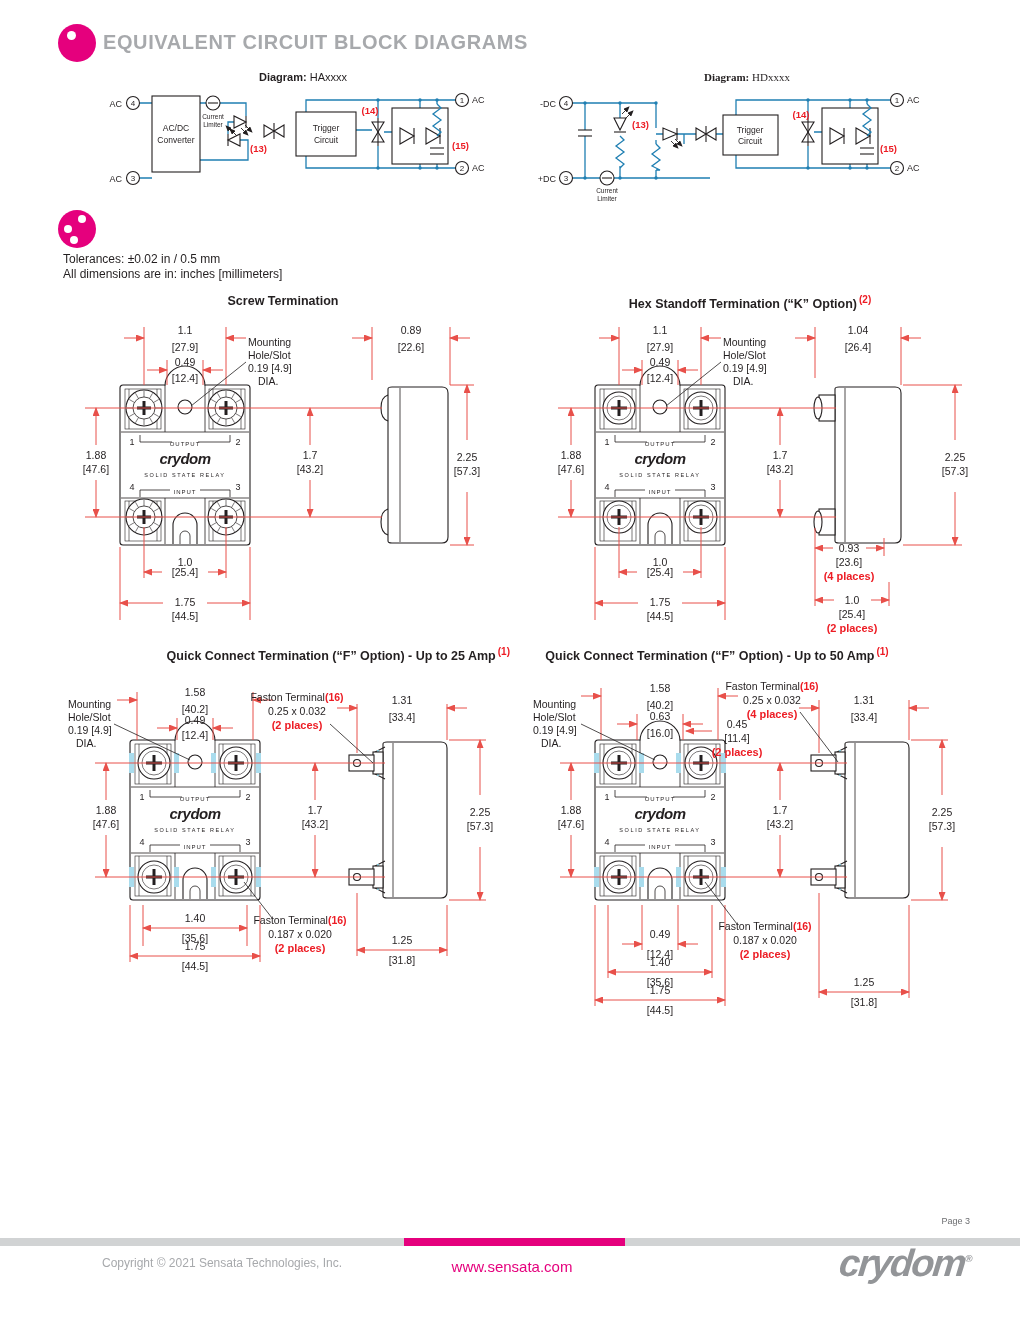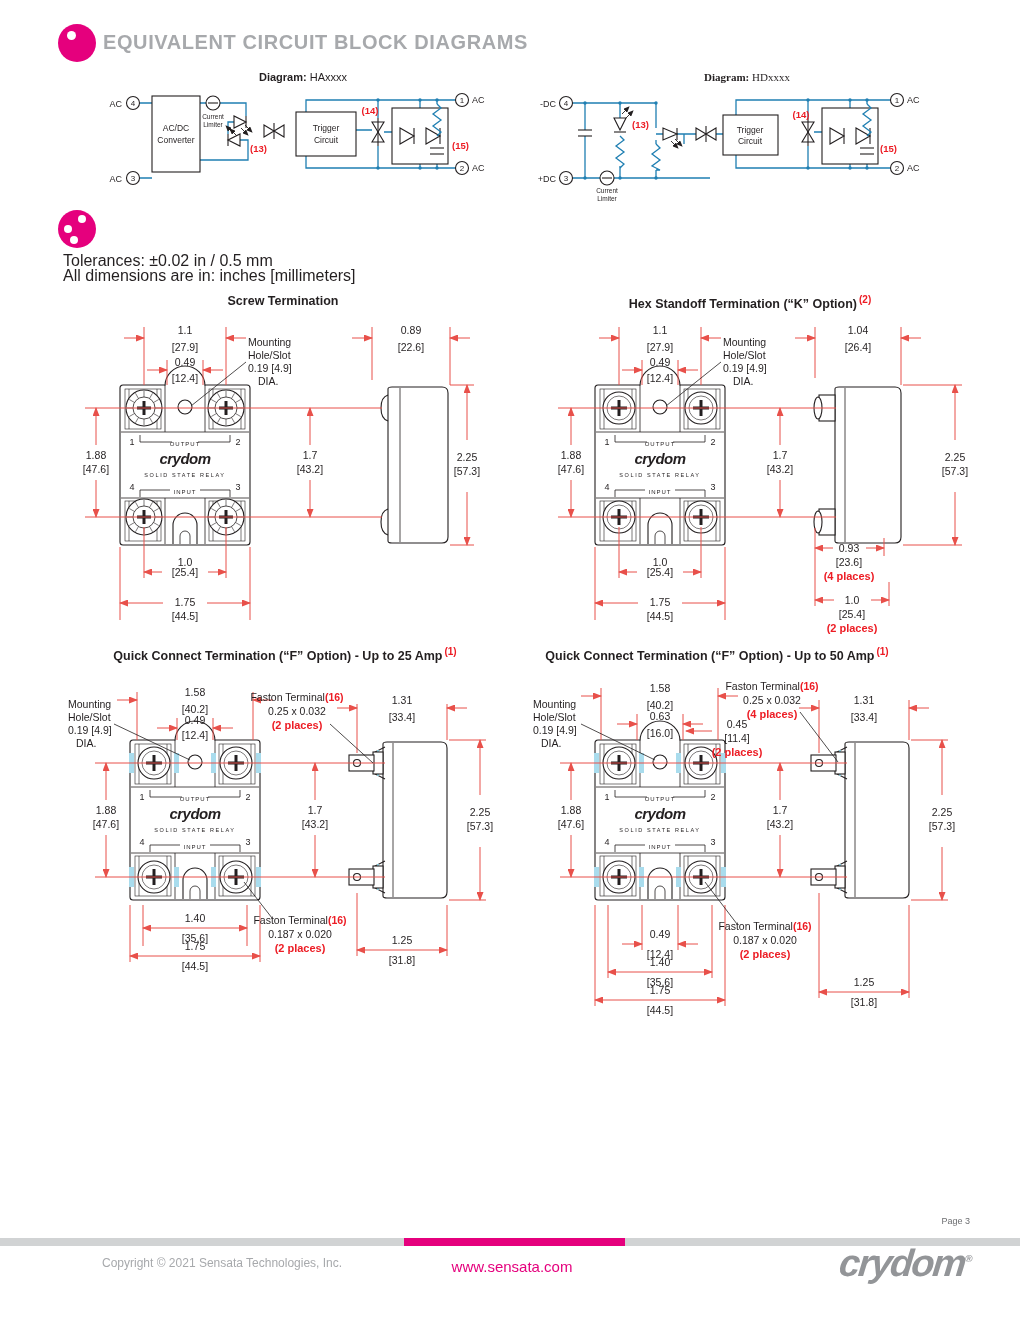--- a/index.html
+++ b/index.html
@@ -3,21 +3,21 @@
 <meta charset="utf-8">
 <style>
   html,body{margin:0;padding:0;background:#ffffff;}
   #page{position:relative;width:1020px;height:1320px;background:#fff;font-family:"Liberation Sans",sans-serif;overflow:hidden;}
   .abs{position:absolute;}
   
   .secicon{width:38px;height:38px;border-radius:50%;background:#e5007d;}
   .secicon .d{position:absolute;background:#fff;border-radius:50%;}
   .sechead{font-size:20px;font-weight:bold;color:#a7a9ac;letter-spacing:0.6px;}
   .supr{color:#ed1c24;font-size:10px;font-weight:bold;vertical-align:super;margin-left:2px;}
-  .tol{font-size:16px;color:#231f20;}
+  .tol{font-size:12px;color:#231f20;}
   .dtitle{font-size:11px;color:#231f20;text-align:center;}
   .mtitle{font-size:12.5px;font-weight:bold;color:#231f20;text-align:center;}
   
   .k{stroke:#231f20;stroke-width:1.1;fill:none;}
   .kf{stroke:#231f20;stroke-width:1.1;fill:#ffffff;}
   .kt{stroke:#231f20;stroke-width:0.8;fill:none;}
   .kx{stroke:#231f20;stroke-width:0.6;fill:none;}
   .b{stroke:#1f7fb2;stroke-width:1.3;fill:none;}
   .r{stroke:#e8504a;stroke-width:1;fill:none;}
   .rm{stroke:#e8504a;stroke-width:1;fill:none;marker-end:url(#ar);}
@@ -73,21 +73,21 @@
   </div>
   <div class="abs tol" style="left:63px;top:252px;">Tolerances: ±0.02 in / 0.5 mm</div>
   <div class="abs tol" style="left:63px;top:267px;">All dimensions are in: inches [millimeters]</div>
 
   <div class="abs mtitle" style="left:60px;top:294px;width:446px;">
     <span>Screw Termination</span>
   </div>
   <div class="abs mtitle" style="left:520px;top:294px;width:460px;">
     <span>Hex Standoff Termination (“K” Option)</span><span class="supr">(2)</span>
   </div>
-  <div class="abs mtitle" style="left:60px;top:646px;width:450px;">
+  <div class="abs mtitle" style="left:60px;top:646px;width:450px;text-align:right;">
     <span>Quick Connect Termination (“F” Option)  -  Up to 25 Amp</span><span class="supr">(1)</span>
   </div>
   <div class="abs mtitle" style="left:492px;top:646px;width:450px;">
     <span>Quick Connect Termination (“F” Option)  -  Up to 50 Amp</span><span class="supr">(1)</span>
   </div>
 
   <svg class="abs" style="left:0;top:0;" width="1020" height="1320" viewBox="0 0 1020 1320">
     <defs>
       <marker id="ar" markerWidth="9" markerHeight="7" refX="8" refY="3.5" orient="auto">
           <path d="M0,0 L9,3.5 L0,7 Z" fill="#e8504a"></path>

